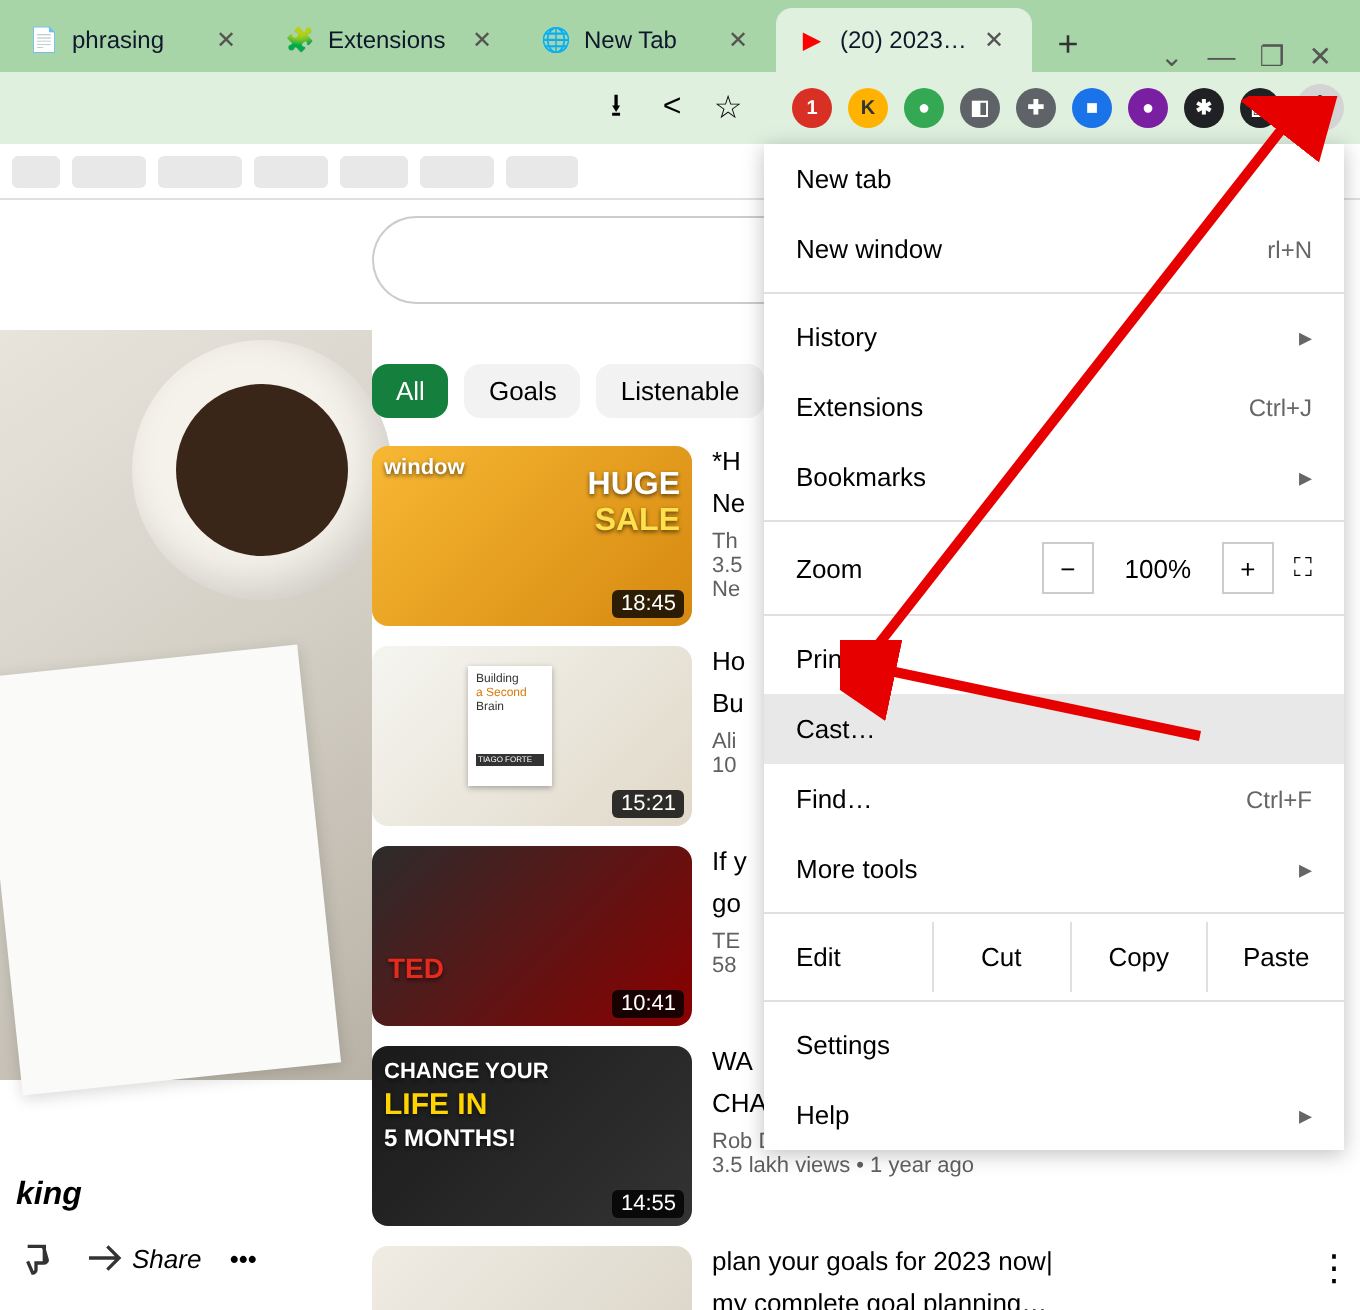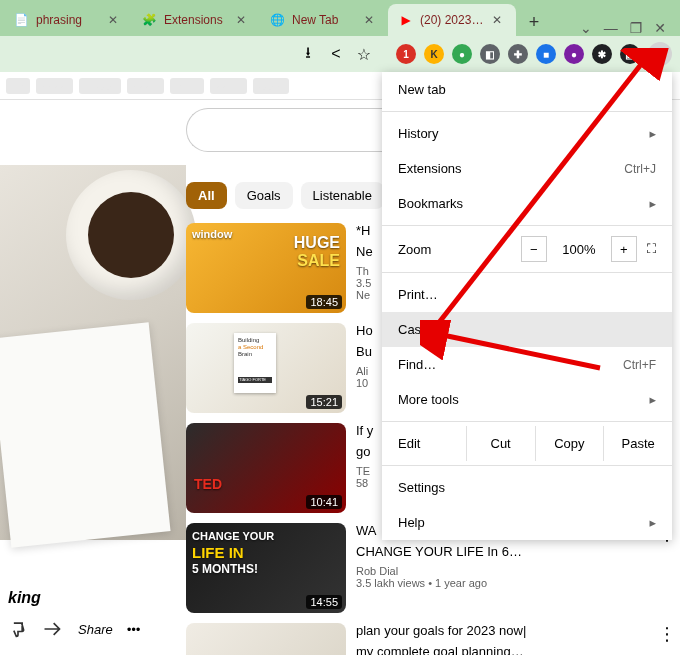--- a/index.html
+++ b/index.html
@@ -2,21 +2,21 @@
 <html><head>
   <meta charset="utf-8">
   <style>
     * { margin: 0; padding: 0; box-sizing: border-box; font-family: Arial, sans-serif; }
     body { width: 680px; height: 655px; overflow: hidden; position: relative; background: #fff; }
     
     .tab-strip { height: 36px; background: #a8d5a8; display: flex; align-items: flex-end; padding: 0 4px; gap: 0; }
     .tab { height: 32px; padding: 0 10px; display: flex; align-items: center; gap: 6px; font-size: 12px; border-radius: 8px 8px 0 0; min-width: 0; flex: 0 0 auto; width: 128px; cursor: pointer; }
     .tab.active { background: #dff0df; }
     .tab-icon { width: 16px; height: 16px; flex-shrink: 0; display: inline-flex; align-items: center; justify-content: center; }
-    .tab-label { white-space: nowrap; overflow: hidden; text-overflow: ellipsis; flex: 1; color: #7f1d1d; }
+    .tab-label { white-space: nowrap; overflow: hidden; text-overflow: ellipsis; flex: 1; color: #0f172a; }
     .tab-close { width: 14px; height: 14px; color: #555; cursor: pointer; flex-shrink: 0; }
     .newtab-btn { width: 28px; height: 28px; display: flex; align-items: center; justify-content: center; font-size: 18px; color: #333; cursor: pointer; margin-left: 4px; }
     .window-ctrls { margin-left: auto; display: flex; gap: 12px; padding-right: 10px; color: #555; }
     .window-ctrls span { cursor: pointer; font-size: 14px; }
     
     .toolbar { height: 36px; background: #dff0df; display: flex; align-items: center; justify-content: flex-end; padding: 0 8px; gap: 8px; }
     .toolbar-ic { width: 20px; height: 20px; display: inline-flex; align-items: center; justify-content: center; cursor: pointer; }
     .ext-dot { width: 20px; height: 20px; border-radius: 50%; display: inline-flex; align-items: center; justify-content: center; font-size: 10px; color: #fff; font-weight: bold; cursor: pointer; }
     .more-btn { width: 24px; height: 24px; border-radius: 50%; background: #d4d4d4; display: flex; align-items: center; justify-content: center; font-size: 16px; cursor: pointer; }
     
@@ -26,32 +26,32 @@
     .content { display: flex; height: calc(100% - 100px); }
     .left { width: 186px; position: relative; font-style: italic; }
     .bgimg { width: 100%; height: 375px; background: linear-gradient(145deg, #e8e4dc 0%, #d4cfc5 50%, #b8b2a6 100%); position: relative; margin-top: 65px; }
     .cup { position: absolute; top: 5px; right: -10px; width: 130px; height: 130px; border-radius: 50%; background: #f5f2eb; box-shadow: inset -8px -8px 20px rgba(0,0,0,0.15); }
     .coffee { position: absolute; top: 22px; left: 22px; width: 86px; height: 86px; border-radius: 50%; background: #3a2618; }
     .paper { position: absolute; bottom: 0; left: 0; width: 160px; height: 210px; background: #fafaf8; transform: rotate(-6deg); box-shadow: 0 2px 8px rgba(0,0,0,0.15); }
     
     .bottom-strip { position: absolute; bottom: 0; left: 0; width: 185px; padding: 16px 8px; background: #fff; }
     .king { font-size: 16px; font-weight: 600; margin-bottom: 12px; }
     .actions { display: flex; align-items: center; gap: 14px; }
-    .act { display: flex; align-items: center; gap: 16px; cursor: pointer; font-size: 13px; }
+    .act { display: flex; align-items: center; gap: 4px; cursor: pointer; font-size: 13px; }
     
     .right { flex: 1; padding-top: 8px; position: relative; }
     .searchbar { height: 44px; border: 1px solid #ccc; border-radius: 22px 0 0 22px; border-right: none; display: flex; align-items: center; margin-bottom: 16px; }
     .search-btn { width: 64px; height: 38px; border: 1px solid #ccc; border-radius: 0; background: #f8f8f8; display: flex; align-items: center; justify-content: center; cursor: pointer; }
     .mic-btn { width: 40px; height: 40px; display: flex; align-items: center; justify-content: center; cursor: pointer; }
     .searchrow { display: flex; align-items: center; margin-bottom: 14px; }
     .searchrow .searchbar { flex: 1; }
     
     .chips { display: flex; gap: 8px; margin-bottom: 14px; padding-left: 0; }
     .chip { padding: 6px 12px; border-radius: 8px; background: #f2f2f2; font-size: 13px; cursor: pointer; }
-    .chip.active { background: #a16207; color: #fff; font-weight: bold; }
+    .chip.active { background: #15803d; color: #fff; }
     
     .vids { display: flex; flex-direction: column; gap: 10px; }
     .vid { display: flex; gap: 10px; }
     .thumb { width: 160px; height: 90px; border-radius: 8px; position: relative; overflow: hidden; flex-shrink: 0; }
     .dur { position: absolute; right: 4px; bottom: 4px; background: rgba(0,0,0,0.8); color: #fff; font-size: 11px; padding: 1px 4px; border-radius: 3px; }
     .vinfo { flex: 1; font-size: 13px; overflow: hidden; }
     .vtitle { font-weight: 500; line-height: 1.3; margin-bottom: 4px; overflow: hidden; }
     .vchan { font-size: 11px; color: #606060; }
     .vkebab { font-size: 18px; cursor: pointer; padding: 0 4px; }
     
@@ -262,20 +262,24 @@
         </div>
         <div class="vkebab">⋮</div>
       </div>
     </div>
   </div>
 </div>
 
 <div class="menu">
   <div class="mi">
       <span>New tab</span>
+    </div>
+  <div class="mi">
+      <span>New window</span>
+      <span class="sc">rl+N</span>
     </div>
   <div class="msep"></div>
   <div class="mi">
       <span>History</span>
       <span class="arr">▸</span>
     </div>
   <div class="mi">
       <span>Extensions</span>
       <span class="sc">Ctrl+J</span>
     </div>

